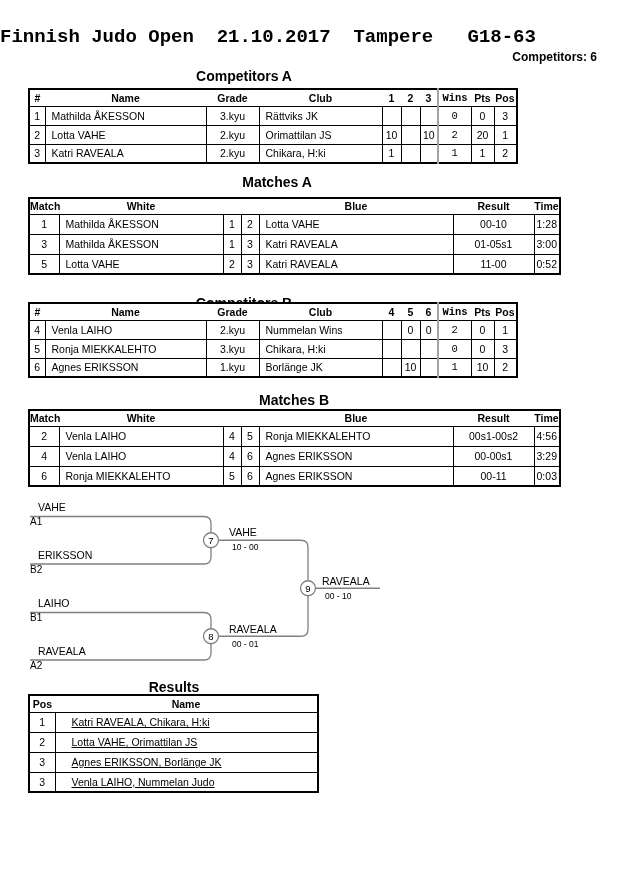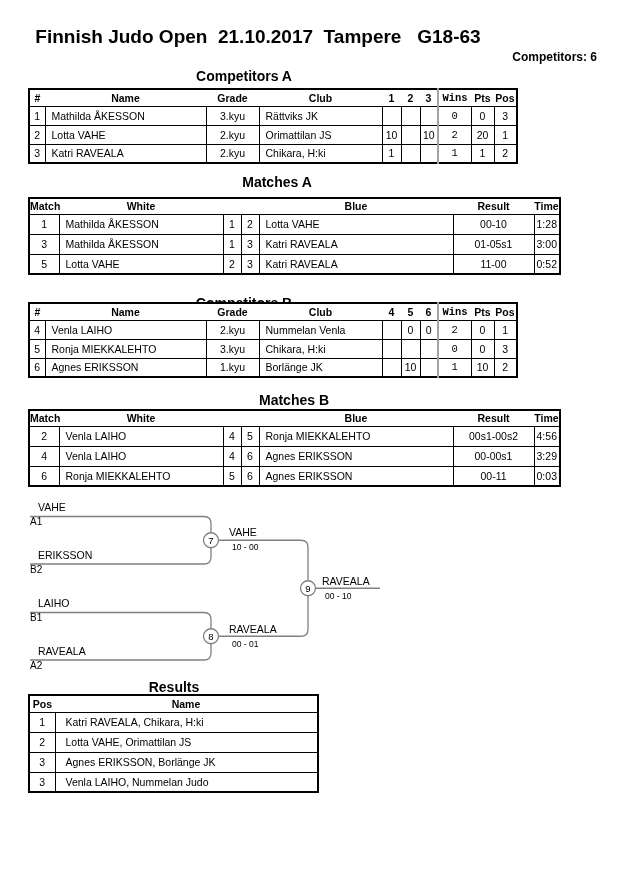--- a/index.html
+++ b/index.html
@@ -1,34 +1,34 @@
 <!DOCTYPE html>
 <html><head>
 <meta charset="utf-8">
 <style>
   html,body{margin:0;padding:0;}
   body{width:630px;height:891px;background:#ffffff;color:#000;
        font-family:"Liberation Sans",sans-serif;position:relative;overflow:hidden;}
   .page-title{position:absolute;top:26px;left:0;width:516px;text-align:center;
-       font-size:19px;font-weight:bold;white-space:pre;}
+       font-size:19px;font-weight:bold;white-space:pre;font-family:Liberation Mono, monospace;}
   .comp-count{position:absolute;top:50px;right:33px;font-size:12px;font-weight:bold;}
   .sec-head{position:absolute;width:200px;text-align:center;font-size:14px;
        font-weight:bold;line-height:16px;}
   table{border-collapse:collapse;table-layout:fixed;position:absolute;
        border:2px solid #000;background:#fff;}
   th{border:0 none;border-bottom:1px solid #000;font-weight:bold;font-size:10.5px;
        padding:0;text-align:center;vertical-align:middle;white-space:nowrap;overflow:visible;}
   td{border:1px solid #000;font-size:10.5px;padding:0;text-align:center;
        vertical-align:middle;white-space:nowrap;overflow:hidden;}
   .comp thead tr{height:17px}.comp tbody tr{height:19px}
   .mtch thead tr{height:16px}.mtch tbody tr{height:20px}
   .res  thead tr{height:17px}.res  tbody tr{height:20px}
   .comp td:nth-child(2),.comp td:nth-child(4){text-align:left;padding-left:6px;}
   .mtch td:nth-child(2),.mtch td:nth-child(5){text-align:left;padding-left:6px;}
-  .res  td:nth-child(2){text-align:left;padding-left:10px;}
+  .res  td:nth-child(2){text-align:left;padding-left:16px;text-decoration:underline;}
   .comp th:nth-child(8),.comp td:nth-child(8){border-left:2px solid #a3a3a3;font-family:Liberation Mono, monospace;}
   svg text{font-family:"Liberation Sans",sans-serif;fill:#000;}
   .bk-line{fill:none;stroke:#808080;stroke-width:1.3;}
   .bk-circle{fill:#ffffff;stroke:#808080;stroke-width:1.3;}
   .bk-name{font-size:10.5px;}
   .bk-seed{font-size:10px;}
   .bk-score{font-size:8.5px;}
   .bk-num{font-size:9.5px;text-anchor:middle;}
 </style>
 </head>
@@ -184,21 +184,21 @@
     <th>Wins</th>
     <th>Pts</th>
     <th>Pos</th>
   </tr>
     </thead>
   <tbody>
   <tr>
     <td>4</td>
     <td>Venla LAIHO</td>
     <td>2.kyu</td>
-    <td>Nummelan Venla</td>
+    <td>Nummelan Wins</td>
     <td></td>
     <td>0</td>
     <td>0</td>
     <td>2</td>
     <td>0</td>
     <td>1</td>
   </tr>
   <tr>
     <td>5</td>
     <td>Ronja MIEKKALEHTO</td>

